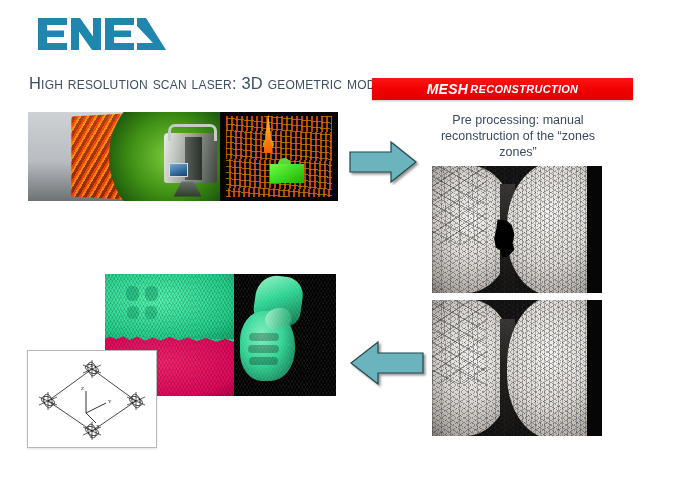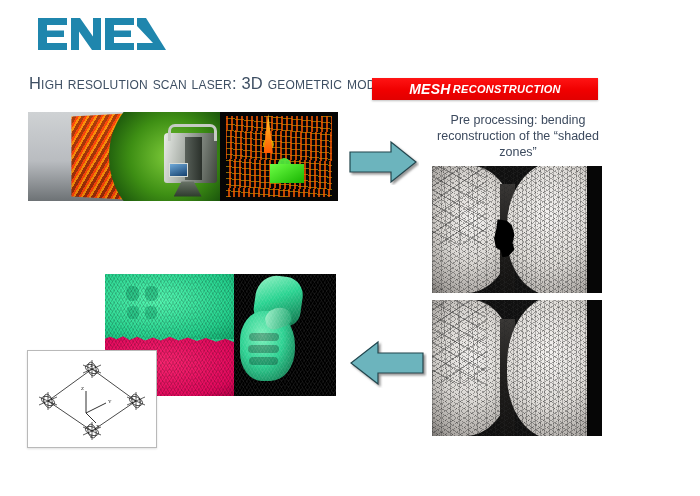--- a/index.html
+++ b/index.html
@@ -50,21 +50,21 @@
     line-height: 20px;
     font-variant: small-caps;
     font-family: "Liberation Sans", sans-serif;
   }
 
   
   #mesh-banner {
     position: absolute;
     left: 372px;
     top: 78px;
-    width: 226px;
+    width: 261px;
     height: 22px;
     background: #f80000;
     background: linear-gradient(180deg,#ff1414 0%, #f00000 55%, #e20000 100%);
     display: flex;
     align-items: center;
     justify-content: center;
     box-shadow: 0 1px 2px rgba(0,0,0,0.25);
   }
   #mesh-banner .big {
     color: #ffffff;
@@ -407,21 +407,21 @@
         </g>
       </g>
     </svg>
   </div>
 
   <div id="mesh-banner">
     <span class="big">MESH</span>
     <span class="small">RECONSTRUCTION</span>
   </div>
 
-  <div id="preproc-caption">Pre processing: bending reconstruction of the “shaded zones”</div>
+  <div id="preproc-caption">Pre processing: manual reconstruction of the “zones zones”</div>
 
   <div class="img-frame mesh-img" id="img-mesh-before" aria-label="Greyscale triangulated mesh of scanned limbs showing a black unscanned shaded zone hole">
     <div class="mesh-body"></div>
     <div class="limb-left"></div>
     <div class="limb-gap"></div>
     <div class="limb-right"></div>
     <div class="tri-fine"></div>
     <div class="tri-coarse"></div>
     <div class="shaded-hole"></div>
     <div class="dark-strip-r"></div>

